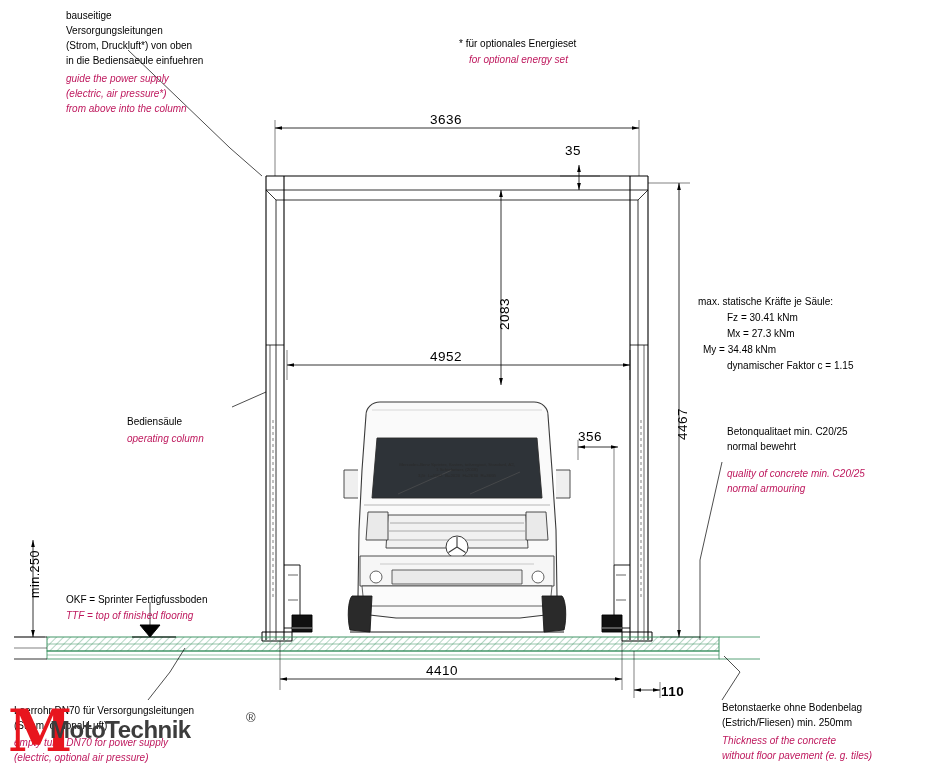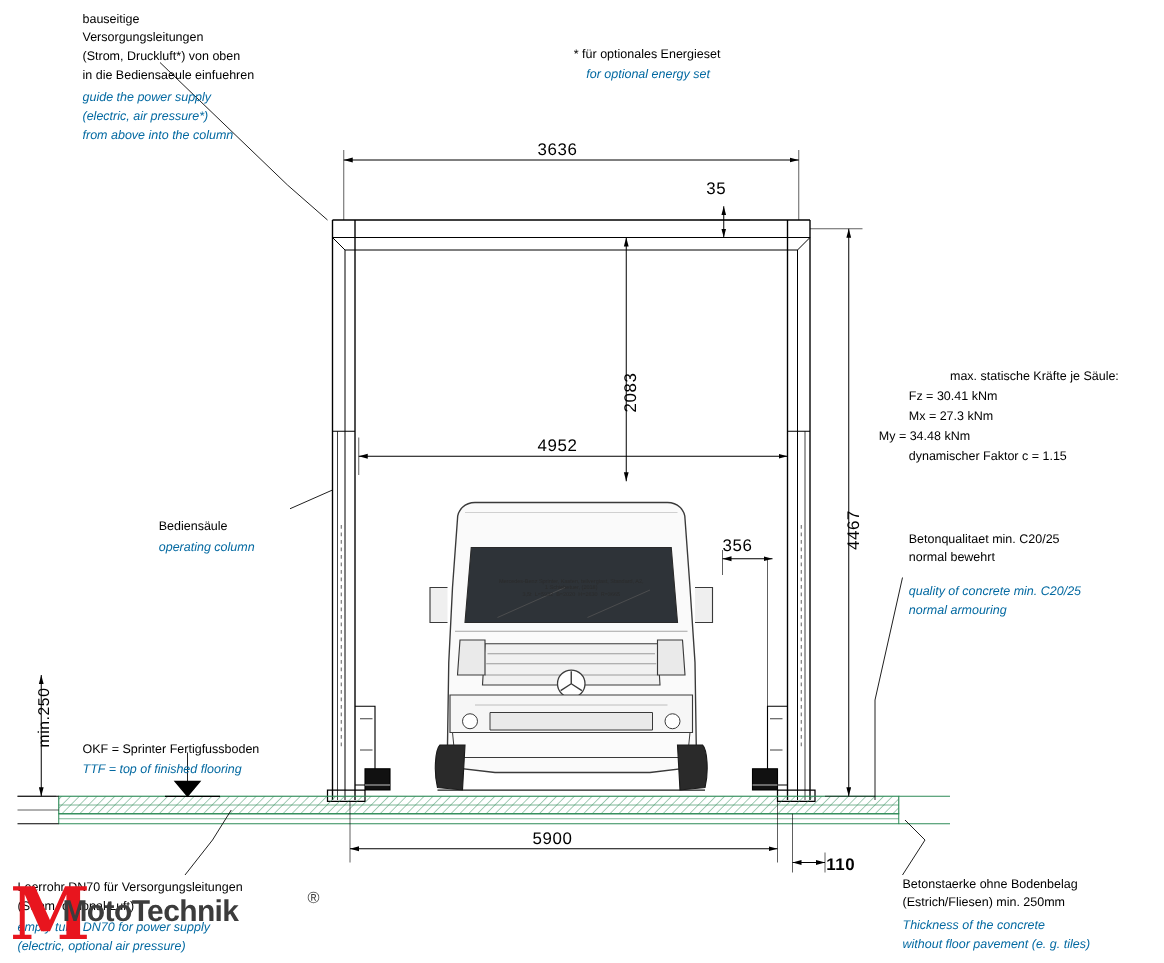--- a/index.html
+++ b/index.html
@@ -19,21 +19,21 @@
     background: #ffffff;
   }
   .txt {
     position: absolute;
     font-size: 10px;
     line-height: 15px;
     white-space: pre;
     color: #000000;
   }
   .en {
-    color: #0369a1;
+    color: #be185d;
     font-style: italic;
   }
   .dim {
     position: absolute;
     font-size: 13.5px;
     letter-spacing: 0.5px;
     white-space: pre;
     color: #000000;
   }
   .dim.vert {
@@ -264,21 +264,21 @@
   <div class="txt en" style="left:66px; top:71px;">guide the power supply
 (electric, air pressure*)
 from above into the column</div>
 
   <div class="txt" style="left:459px; top:36px;">* für optionales Energieset</div>
   <div class="txt en" style="left:469px; top:52px;">for optional energy set</div>
 
   <div class="txt" style="left:127px; top:414px;">Bediensäule</div>
   <div class="txt en" style="left:127px; top:431px;">operating column</div>
 
-  <div class="txt" style="left:760px; top:294px;">max. statische Kräfte je Säule:</div>
+  <div class="txt" style="left:698px; top:294px;">max. statische Kräfte je Säule:</div>
   <div class="txt" style="left:727px; top:310px;">Fz = 30.41 kNm</div>
   <div class="txt" style="left:727px; top:326px;">Mx = 27.3 kNm</div>
   <div class="txt" style="left:703px; top:342px;">My = 34.48 kNm</div>
   <div class="txt" style="left:727px; top:358px;">dynamischer Faktor c = 1.15</div>
 
   <div class="txt" style="left:727px; top:424px;">Betonqualitaet min. C20/25
 normal bewehrt</div>
   <div class="txt en" style="left:727px; top:466px;">quality of concrete min. C20/25
 normal armouring</div>
 
@@ -294,21 +294,21 @@
 (Estrich/Fliesen) min. 250mm</div>
   <div class="txt en" style="left:722px; top:733px;">Thickness of the concrete
 without floor pavement (e. g. tiles)</div>
 
   <div class="dim" style="left:430px; top:112px;">3636</div>
   <div class="dim" style="left:565px; top:143px;">35</div>
   <div class="dim vert" style="left:497px; top:330px;">2083</div>
   <div class="dim" style="left:430px; top:349px;">4952</div>
   <div class="dim vert" style="left:675px; top:440px;">4467</div>
   <div class="dim" style="left:578px; top:429px;">356</div>
-  <div class="dim" style="left:426px; top:663px;">5900</div>
+  <div class="dim" style="left:426px; top:663px;">4410</div>
   <div class="dim" style="left:661px; top:684px;font-weight:bold;">110</div>
   <div class="dim vert" style="left:28px; top:598px; font-size:12.5px;">min.250</div>
 
   <div class="vanlabel" style="left:397px; top:462px;">Mercedes-Benz Sprinter, Kasten, teilvergiast, Standard, A2,
 1 Schiebetuer, (2018)
 3,5t  L=5932  B=2020  H=2630  R=3665</div>
 
   <div class="logo">
     <div class="m">M</div>
     <div class="word">MotoTechnik</div>

